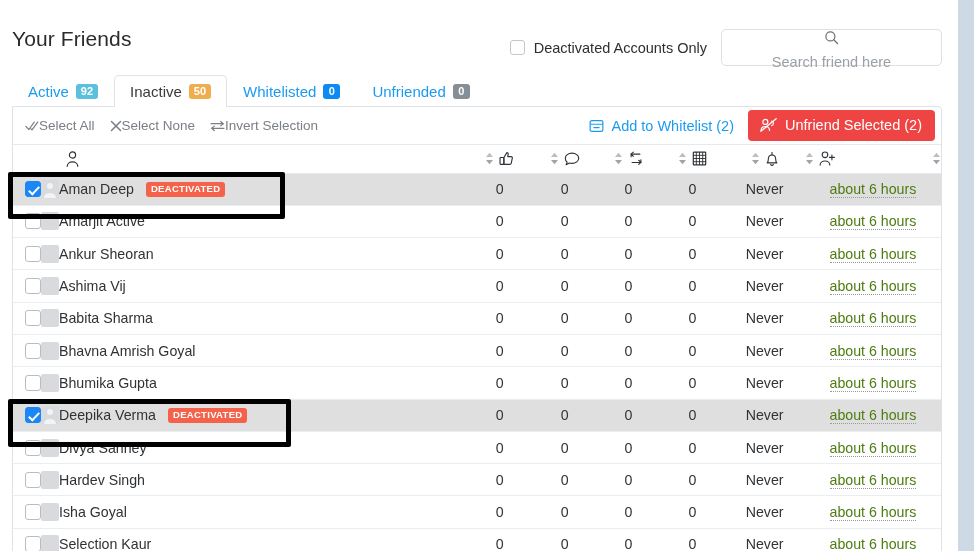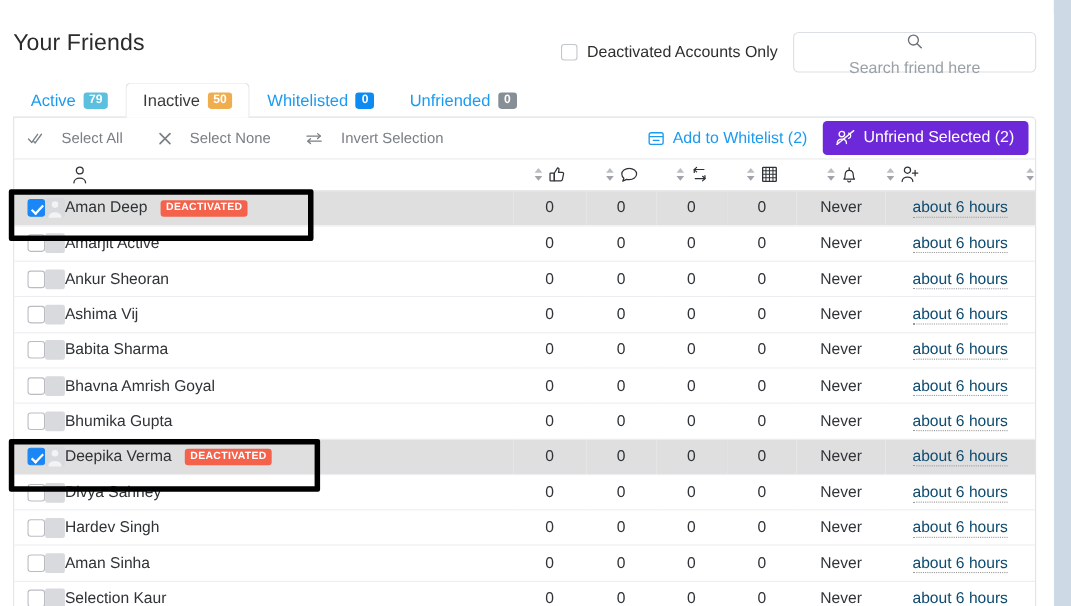--- a/index.html
+++ b/index.html
@@ -147,43 +147,43 @@
     position: relative;
     height: 38px;
     border-bottom: 1px solid #e7eaed;
     display: flex;
     align-items: center;
     padding: 0 6px 0 12px;
   }
   .tool-link {
     display: flex;
     align-items: center;
-    gap: 17px;
+    gap: 0;
     font-size: 13.5px;
     color: #7a7f85;
-    margin-right: 32px;
+    margin-right: 15px;
     cursor: pointer;
     white-space: nowrap;
   }
   .toolbar-spacer { flex: 1 1 auto; }
   .wl-link {
     display: flex;
     align-items: center;
     gap: 7px;
     font-size: 14.5px;
     color: #1b9bf0;
     cursor: pointer;
     margin-right: 14px;
     white-space: nowrap;
   }
   .btn-unfriend {
     display: flex;
     align-items: center;
     gap: 8px;
-    background: #6d28d9;
+    background: #ef4444;
     color: #ffffff;
     font-size: 14.5px;
     padding: 7px 13px 8px 12px;
     border: none;
     border-radius: 4px;
     cursor: pointer;
     white-space: nowrap;
     font-family: inherit;
   }
 
@@ -283,21 +283,21 @@
     font-weight: 700;
     letter-spacing: .3px;
     padding: 2px 5px 3px 5px;
     border-radius: 3px;
     white-space: nowrap;
     line-height: 10px;
     margin-left: 12px;
   }
   .never { color: #32363a; }
   .ago {
-    color: #0c4a6e;
+    color: #4d7c0f;
     border-bottom: 1px dotted #999;
     cursor: help;
   }
 
   
   .annot {
     position: absolute;
     border: 5px solid #000000;
     border-radius: 2px;
     pointer-events: none;
@@ -330,21 +330,21 @@
           </svg>
           <span class="search-ph">Search friend here</span>
         </div>
 
       </div>
     </div>
 
     <div class="tabs" id="tabbar">
         <div class="tab">
           <span>Active</span>
-          <span class="badge info">79</span>
+          <span class="badge info">92</span>
         </div>
         <div class="tab active">
           <span>Inactive</span>
           <span class="badge warn">50</span>
         </div>
         <div class="tab">
           <span>Whitelisted</span>
           <span class="badge blue">0</span>
         </div>
         <div class="tab">
@@ -664,21 +664,21 @@
               <td>0</td>
               <td>0</td>
               <td class="never">Never</td>
               <td><span class="ago">about 6 hours</span></td>
             </tr>
             <tr class="">
               <td>
                 <div class="cell-name">
                   <span class="cbox"></span>
                   <span class="avatar"></span>
-                  <span class="nm">Aman Sinha</span>
+                  <span class="nm">Isha Goyal</span>
                 </div>
               </td>
               <td>0</td>
               <td>0</td>
               <td>0</td>
               <td>0</td>
               <td class="never">Never</td>
               <td><span class="ago">about 6 hours</span></td>
             </tr>
             <tr class="">

